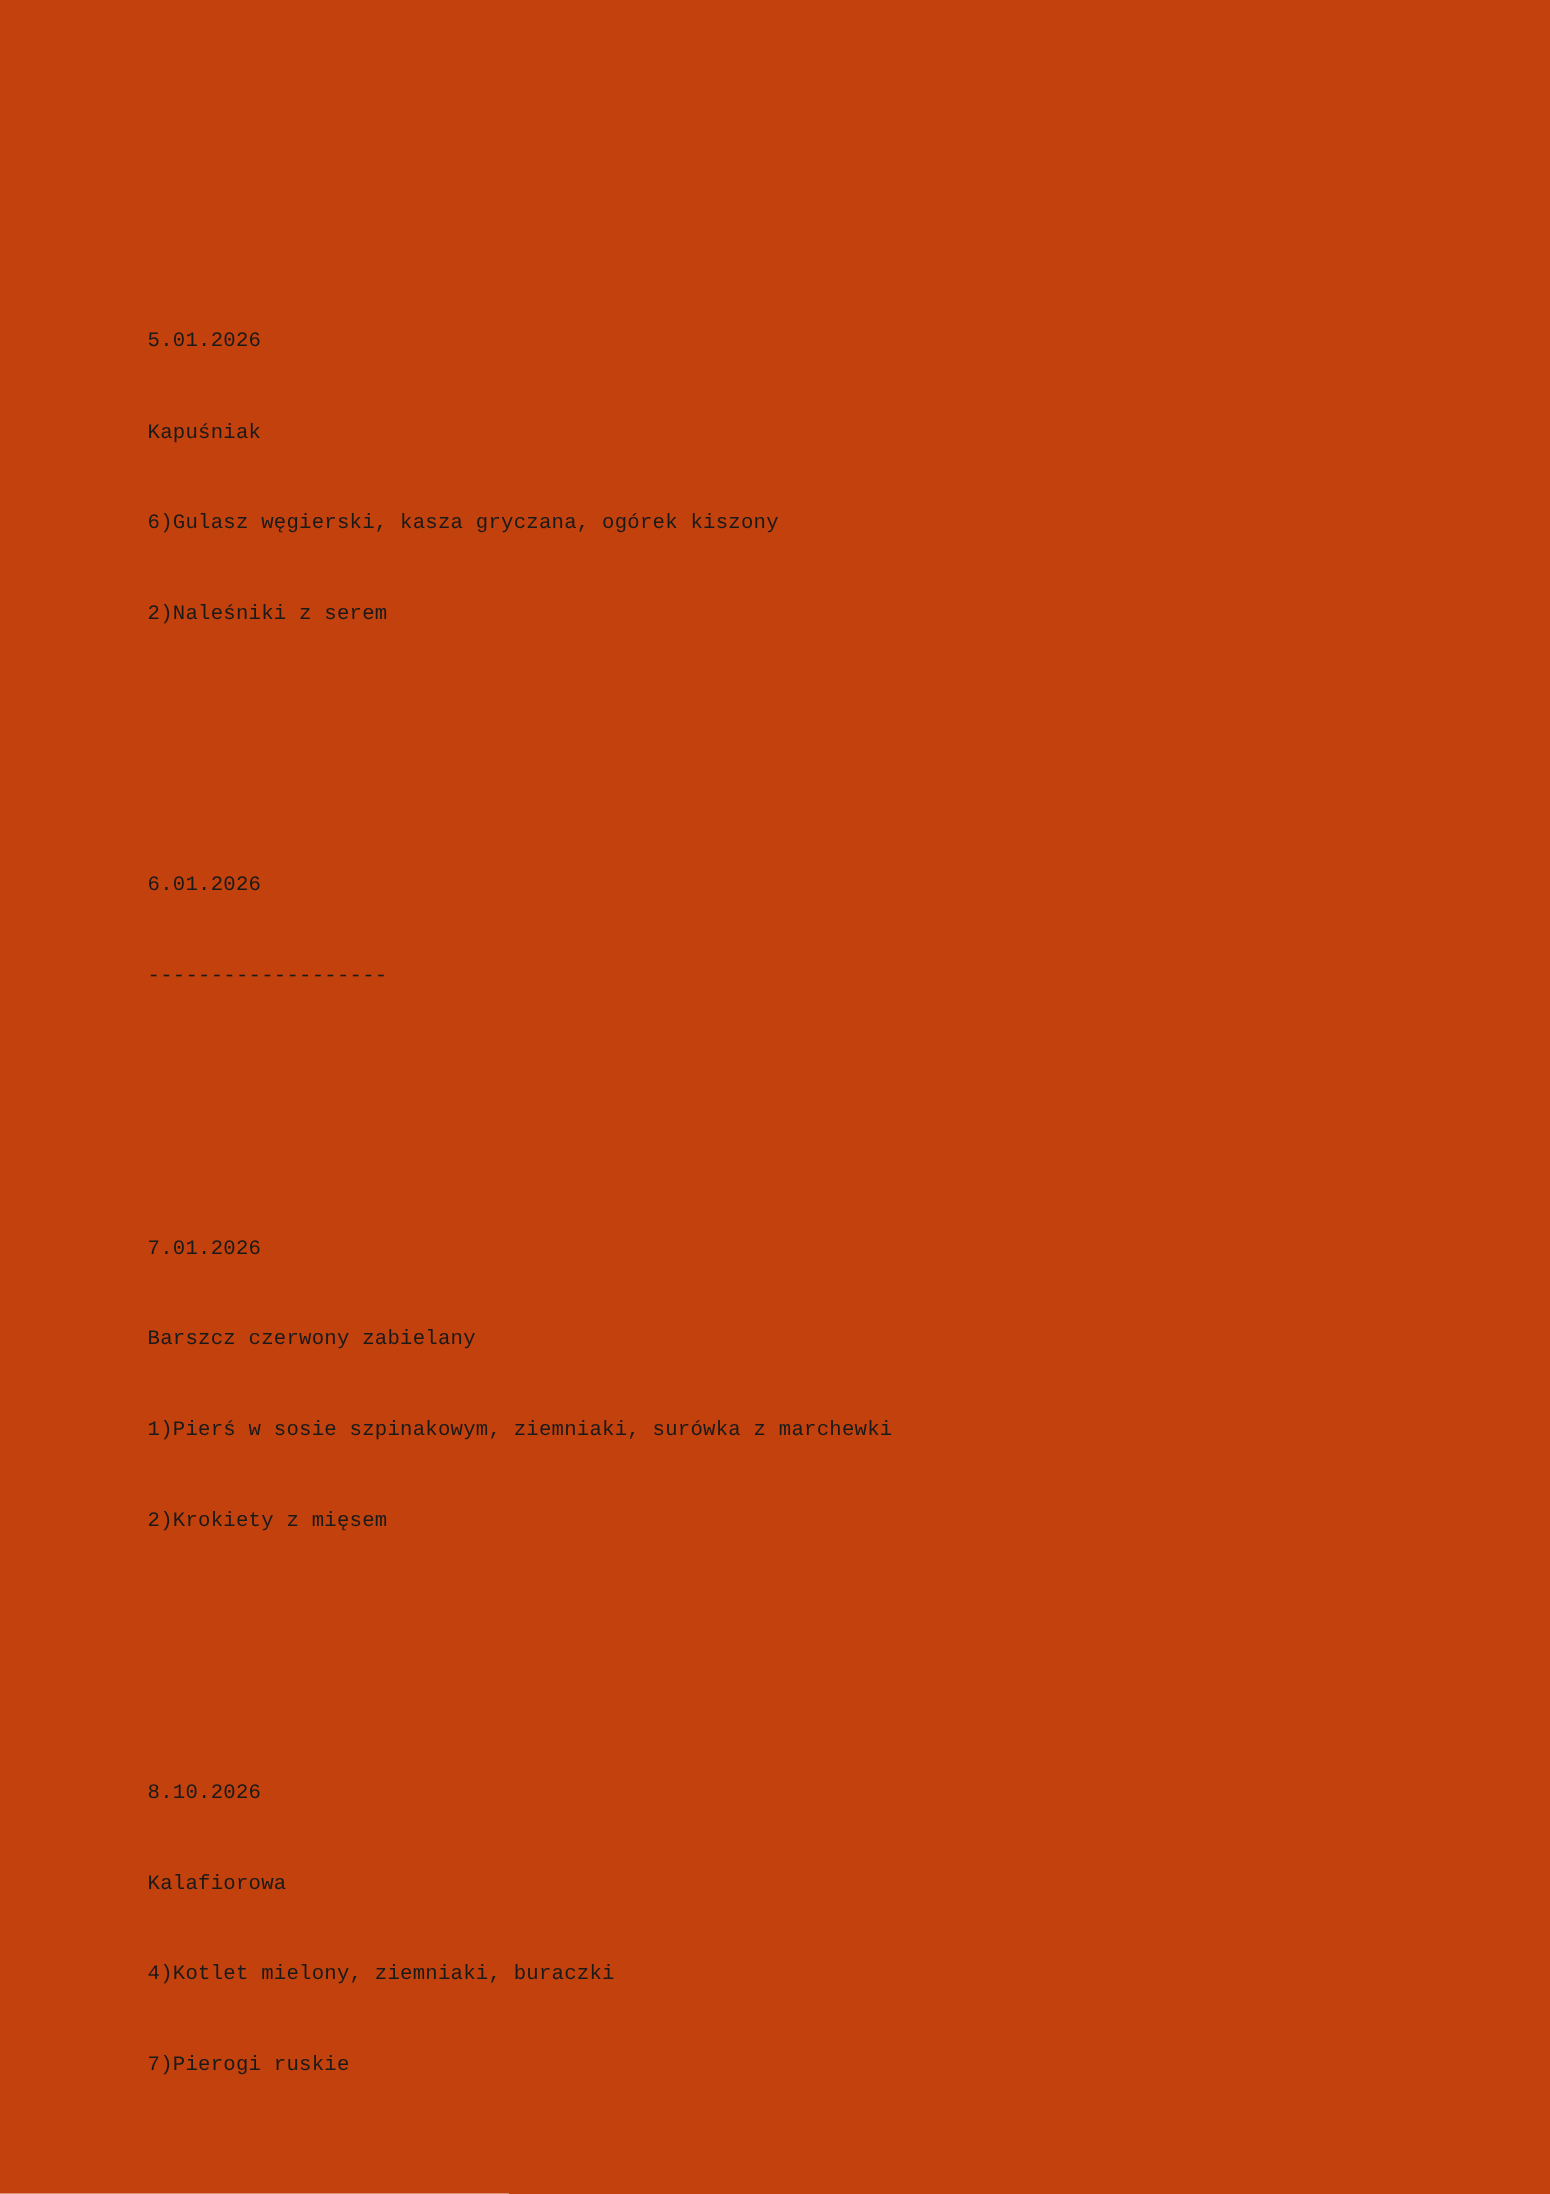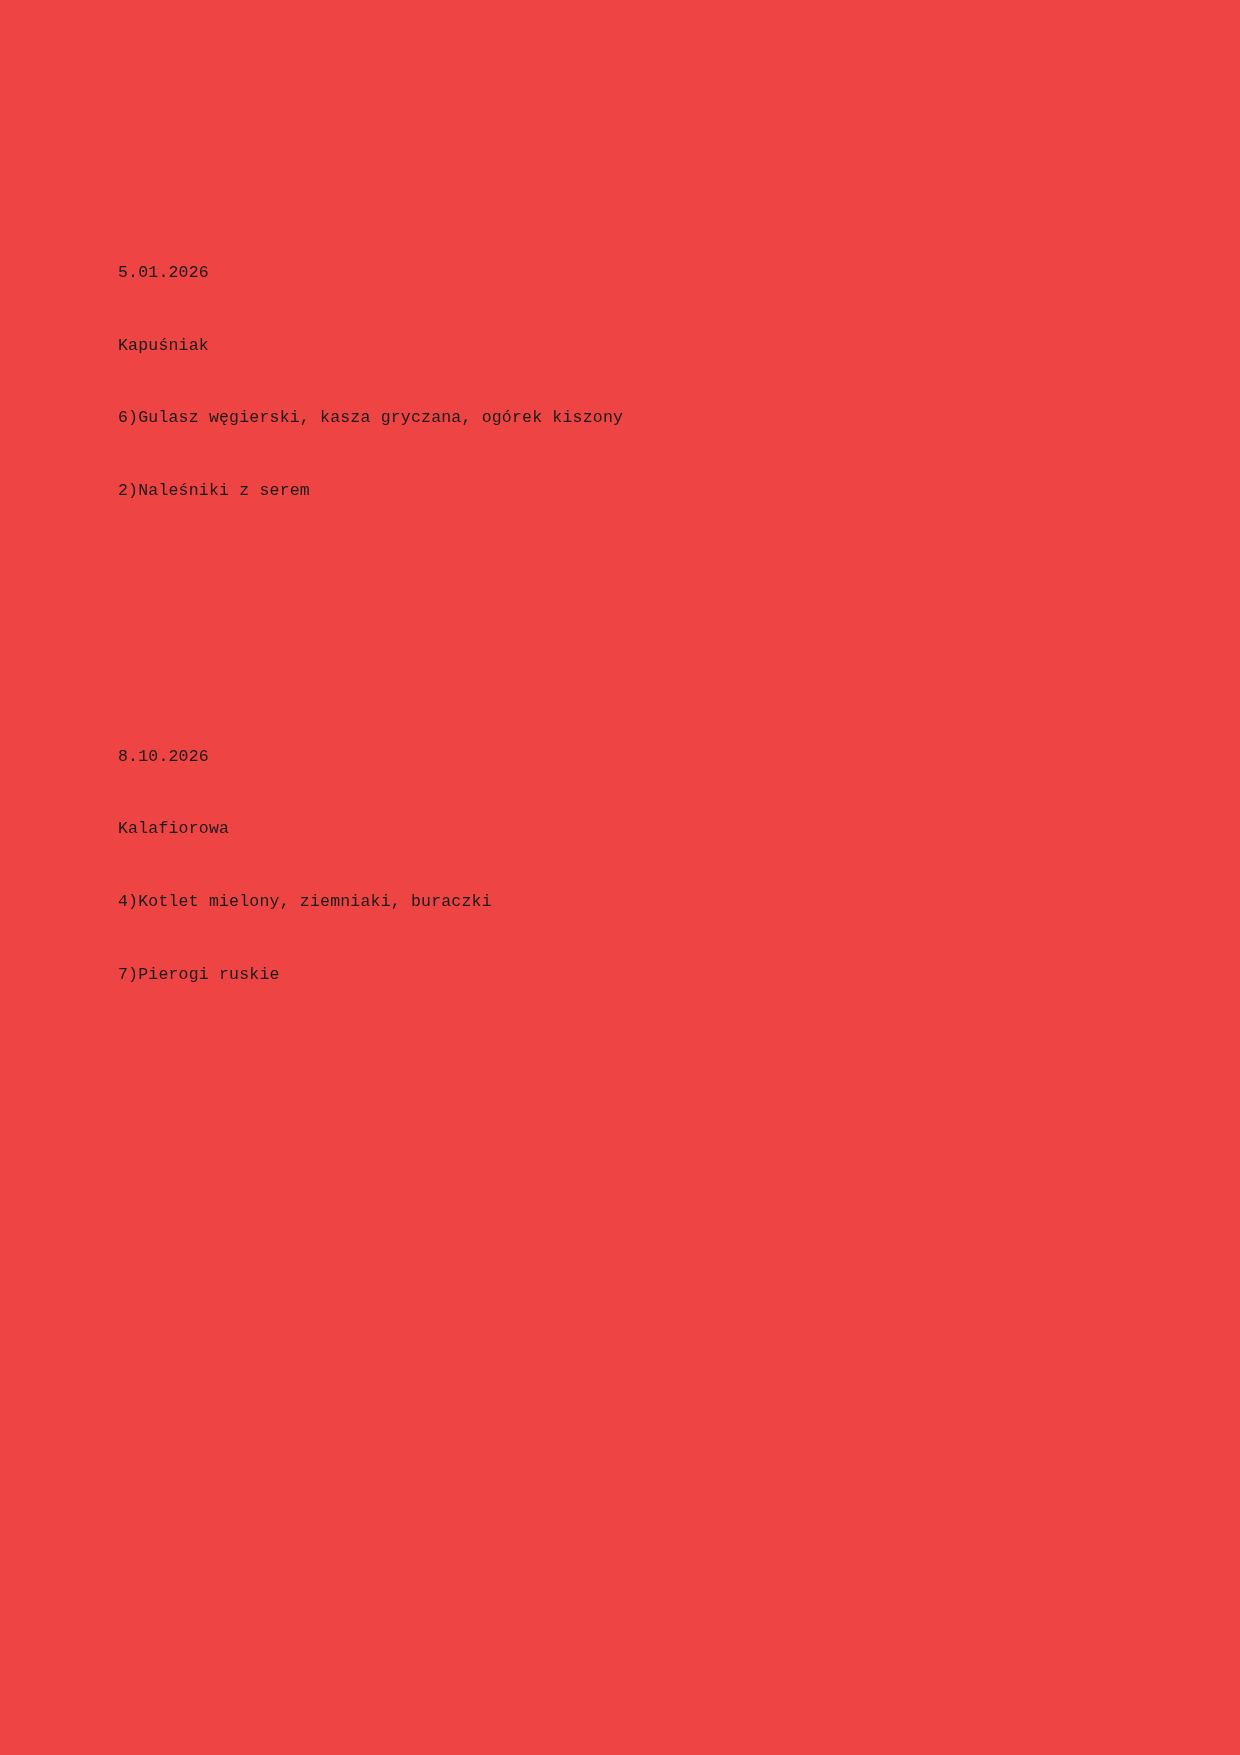--- a/index.html
+++ b/index.html
@@ -4,21 +4,21 @@
 <style>
   html, body {
     margin: 0;
     padding: 0;
     background: #ffffff;
   }
   .page {
     position: relative;
     width: 1240px;
     height: 1755px;
-    background: #ef4444;
+    background: #c2410c;
     overflow: hidden;
   }
   .content {
     position: absolute;
     left: 118px;
     top: 140px;
     width: 1000px;
   }
   
   .mono-block {
@@ -48,21 +48,31 @@
 
     <div class="mono-block">
 
       <div class="day-group">
         <div class="mono-line">5.01.2026</div>
         <div class="mono-line">Kapuśniak</div>
         <div class="mono-line">6)Gulasz węgierski, kasza gryczana, ogórek kiszony</div>
         <div class="mono-line">2)Naleśniki z serem</div>
       </div>
 
+      <div class="day-group">
+        <div class="mono-line">6.01.2026</div>
+        <div class="mono-line">-------------------</div>
+      </div>
 
+      <div class="day-group">
+        <div class="mono-line">7.01.2026</div>
+        <div class="mono-line">Barszcz czerwony zabielany</div>
+        <div class="mono-line">1)Pierś w sosie szpinakowym, ziemniaki, surówka z marchewki</div>
+        <div class="mono-line">2)Krokiety z mięsem</div>
+      </div>
 
       <div class="day-group">
         <div class="mono-line">8.10.2026</div>
         <div class="mono-line">Kalafiorowa</div>
         <div class="mono-line">4)Kotlet mielony, ziemniaki, buraczki</div>
         <div class="mono-line">7)Pierogi ruskie</div>
       </div>
 
       
 

